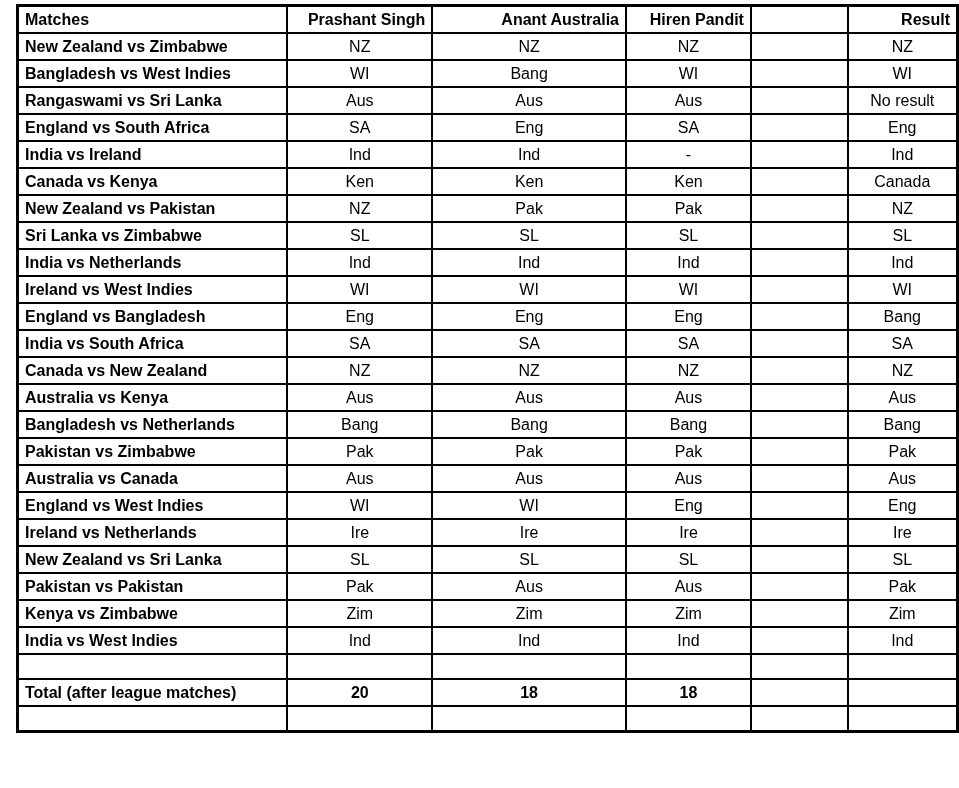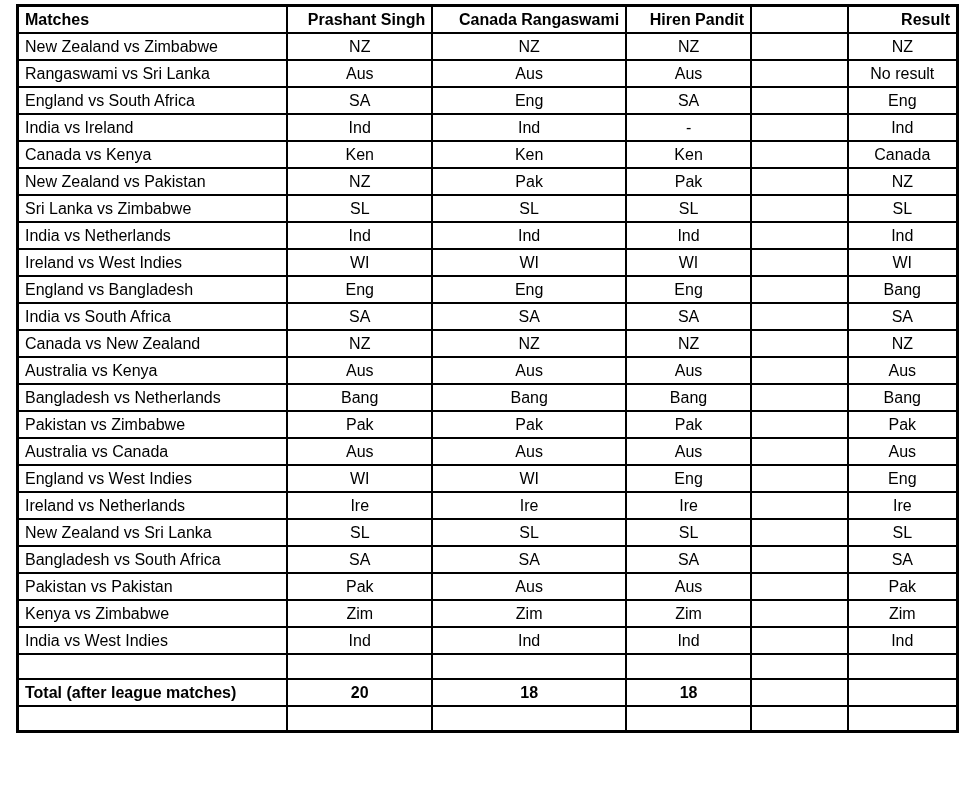--- a/index.html
+++ b/index.html
@@ -31,21 +31,21 @@
     height: 25px;
     padding: 0 6px;
     font-size: 16px;
     line-height: 25px;
     white-space: nowrap;
     overflow: hidden;
     background: #ffffff;
   }
   .pred-table th { font-weight: 700; text-align: right; }
   .pred-table th.h-match { text-align: left; }
-  .pred-table td.c-match { font-weight: 400; text-align: left; }
+  .pred-table td.c-match { font-weight: 700; text-align: left; }
   .pred-table td.c-val { font-weight: 400; text-align: center; }
   .pred-table tr.r-total td { font-weight: 700; }
   col.w0 { width: 270px; }
   col.w1 { width: 145px; }
   col.w2 { width: 194px; }
   col.w3 { width: 125px; }
   col.w4 { width: 97px; }
   col.w5 { width: 110px; }
 </style>
 </head>
@@ -58,36 +58,44 @@
         <col class="w1">
         <col class="w2">
         <col class="w3">
         <col class="w4">
         <col class="w5">
     </colgroup>
     <thead>
       <tr>
         <th class="h-match">Matches</th>
         <th>Prashant Singh</th>
-        <th>Canada Rangaswami</th>
+        <th>Anant Australia</th>
         <th>Hiren Pandit</th>
         <th></th>
         <th>Result</th>
       </tr>
     </thead>
     <tbody>
         <tr>
           <td class="c-match">New Zealand vs Zimbabwe</td>
           <td class="c-val">NZ</td>
           <td class="c-val">NZ</td>
           <td class="c-val">NZ</td>
           <td class="c-val"></td>
           <td class="c-val">NZ</td>
         </tr>
         <tr>
+          <td class="c-match">Bangladesh vs West Indies</td>
+          <td class="c-val">WI</td>
+          <td class="c-val">Bang</td>
+          <td class="c-val">WI</td>
+          <td class="c-val"></td>
+          <td class="c-val">WI</td>
+        </tr>
+        <tr>
           <td class="c-match">Rangaswami vs Sri Lanka</td>
           <td class="c-val">Aus</td>
           <td class="c-val">Aus</td>
           <td class="c-val">Aus</td>
           <td class="c-val"></td>
           <td class="c-val">No result</td>
         </tr>
         <tr>
           <td class="c-match">England vs South Africa</td>
           <td class="c-val">SA</td>
@@ -216,28 +224,20 @@
           <td class="c-val"></td>
           <td class="c-val">Ire</td>
         </tr>
         <tr>
           <td class="c-match">New Zealand vs Sri Lanka</td>
           <td class="c-val">SL</td>
           <td class="c-val">SL</td>
           <td class="c-val">SL</td>
           <td class="c-val"></td>
           <td class="c-val">SL</td>
-        </tr>
-        <tr>
-          <td class="c-match">Bangladesh vs South Africa</td>
-          <td class="c-val">SA</td>
-          <td class="c-val">SA</td>
-          <td class="c-val">SA</td>
-          <td class="c-val"></td>
-          <td class="c-val">SA</td>
         </tr>
         <tr>
           <td class="c-match">Pakistan vs Pakistan</td>
           <td class="c-val">Pak</td>
           <td class="c-val">Aus</td>
           <td class="c-val">Aus</td>
           <td class="c-val"></td>
           <td class="c-val">Pak</td>
         </tr>
         <tr>

